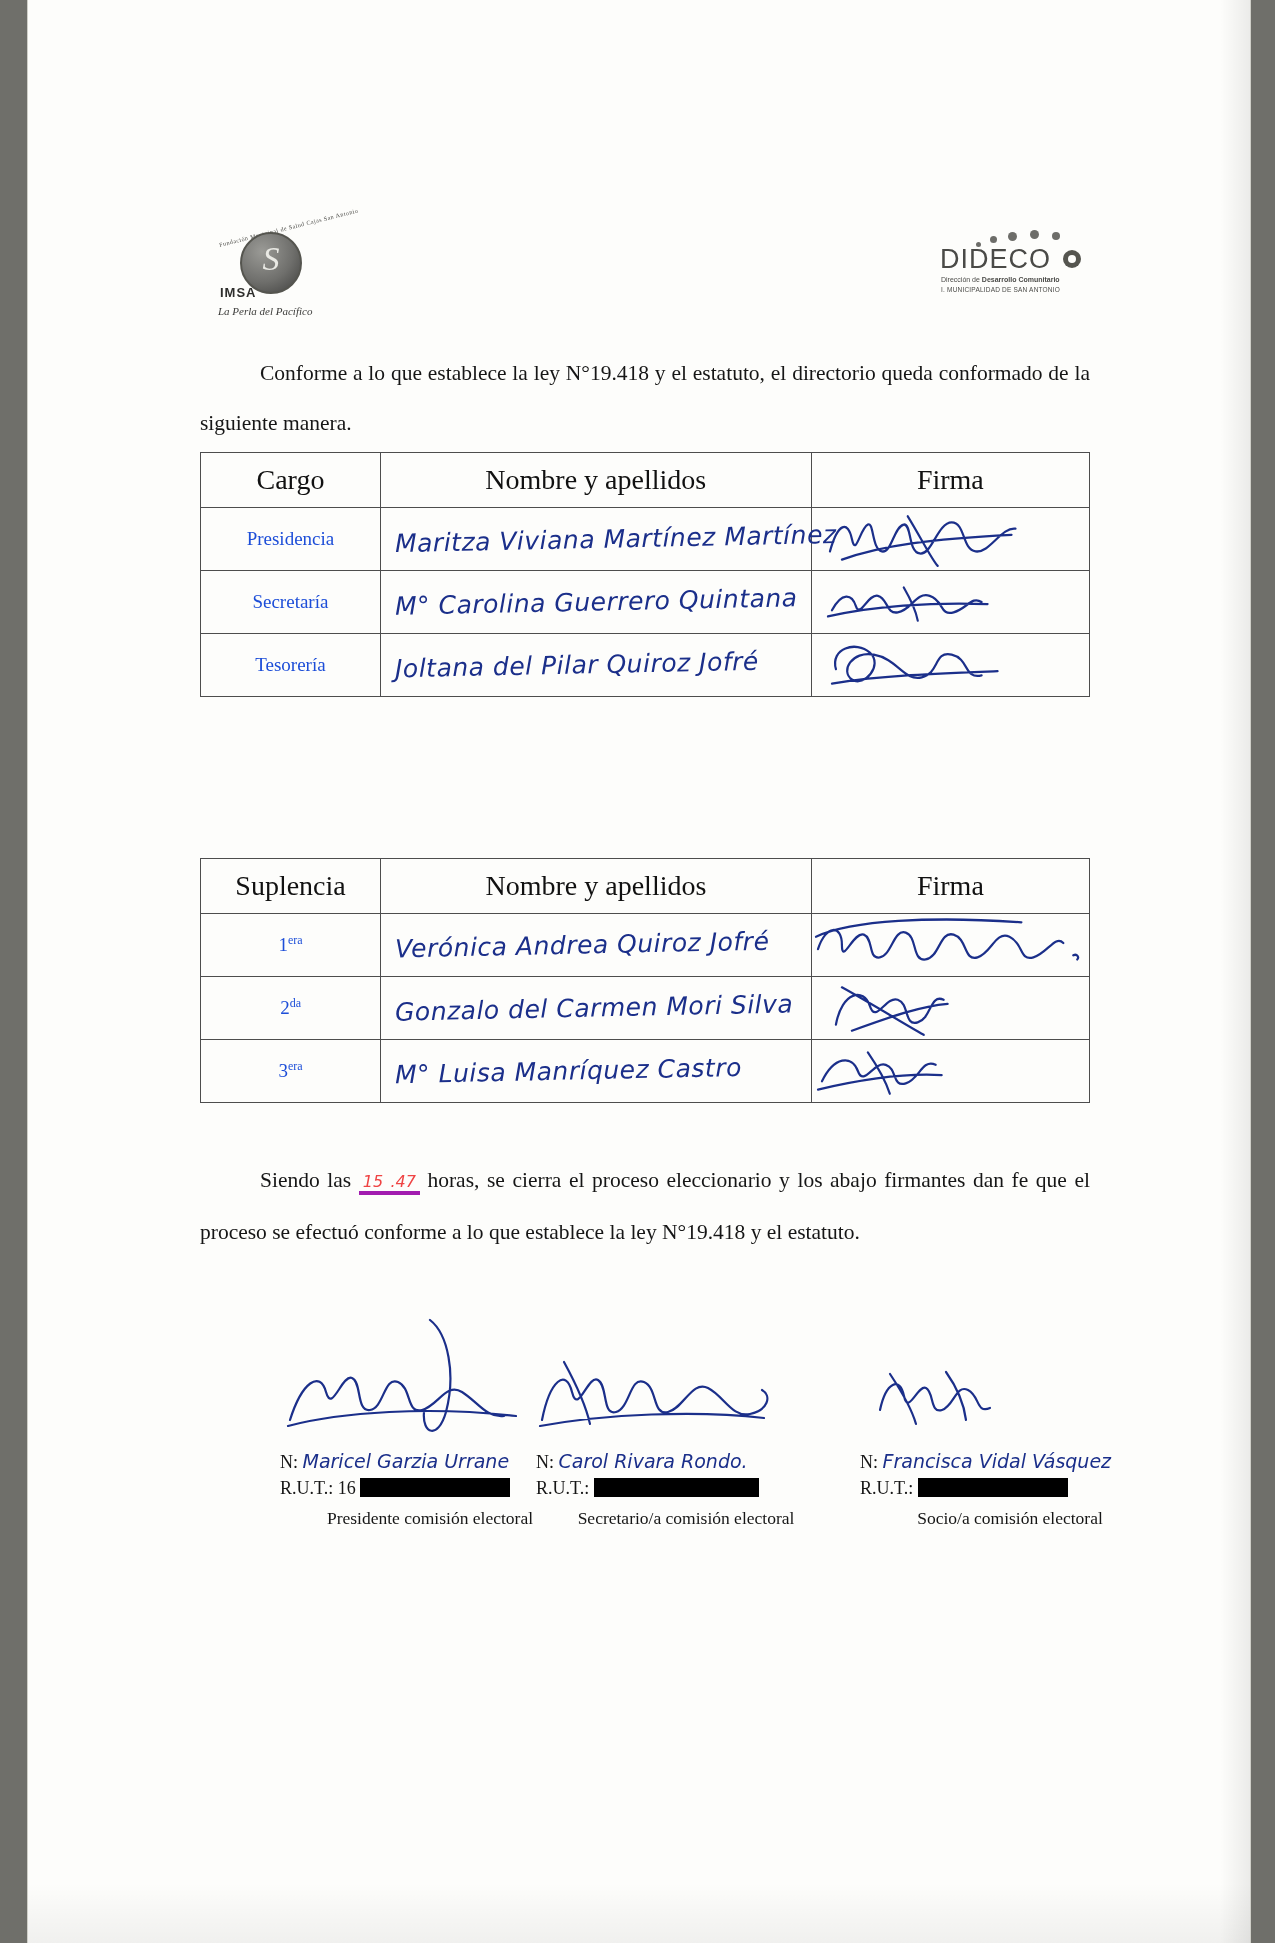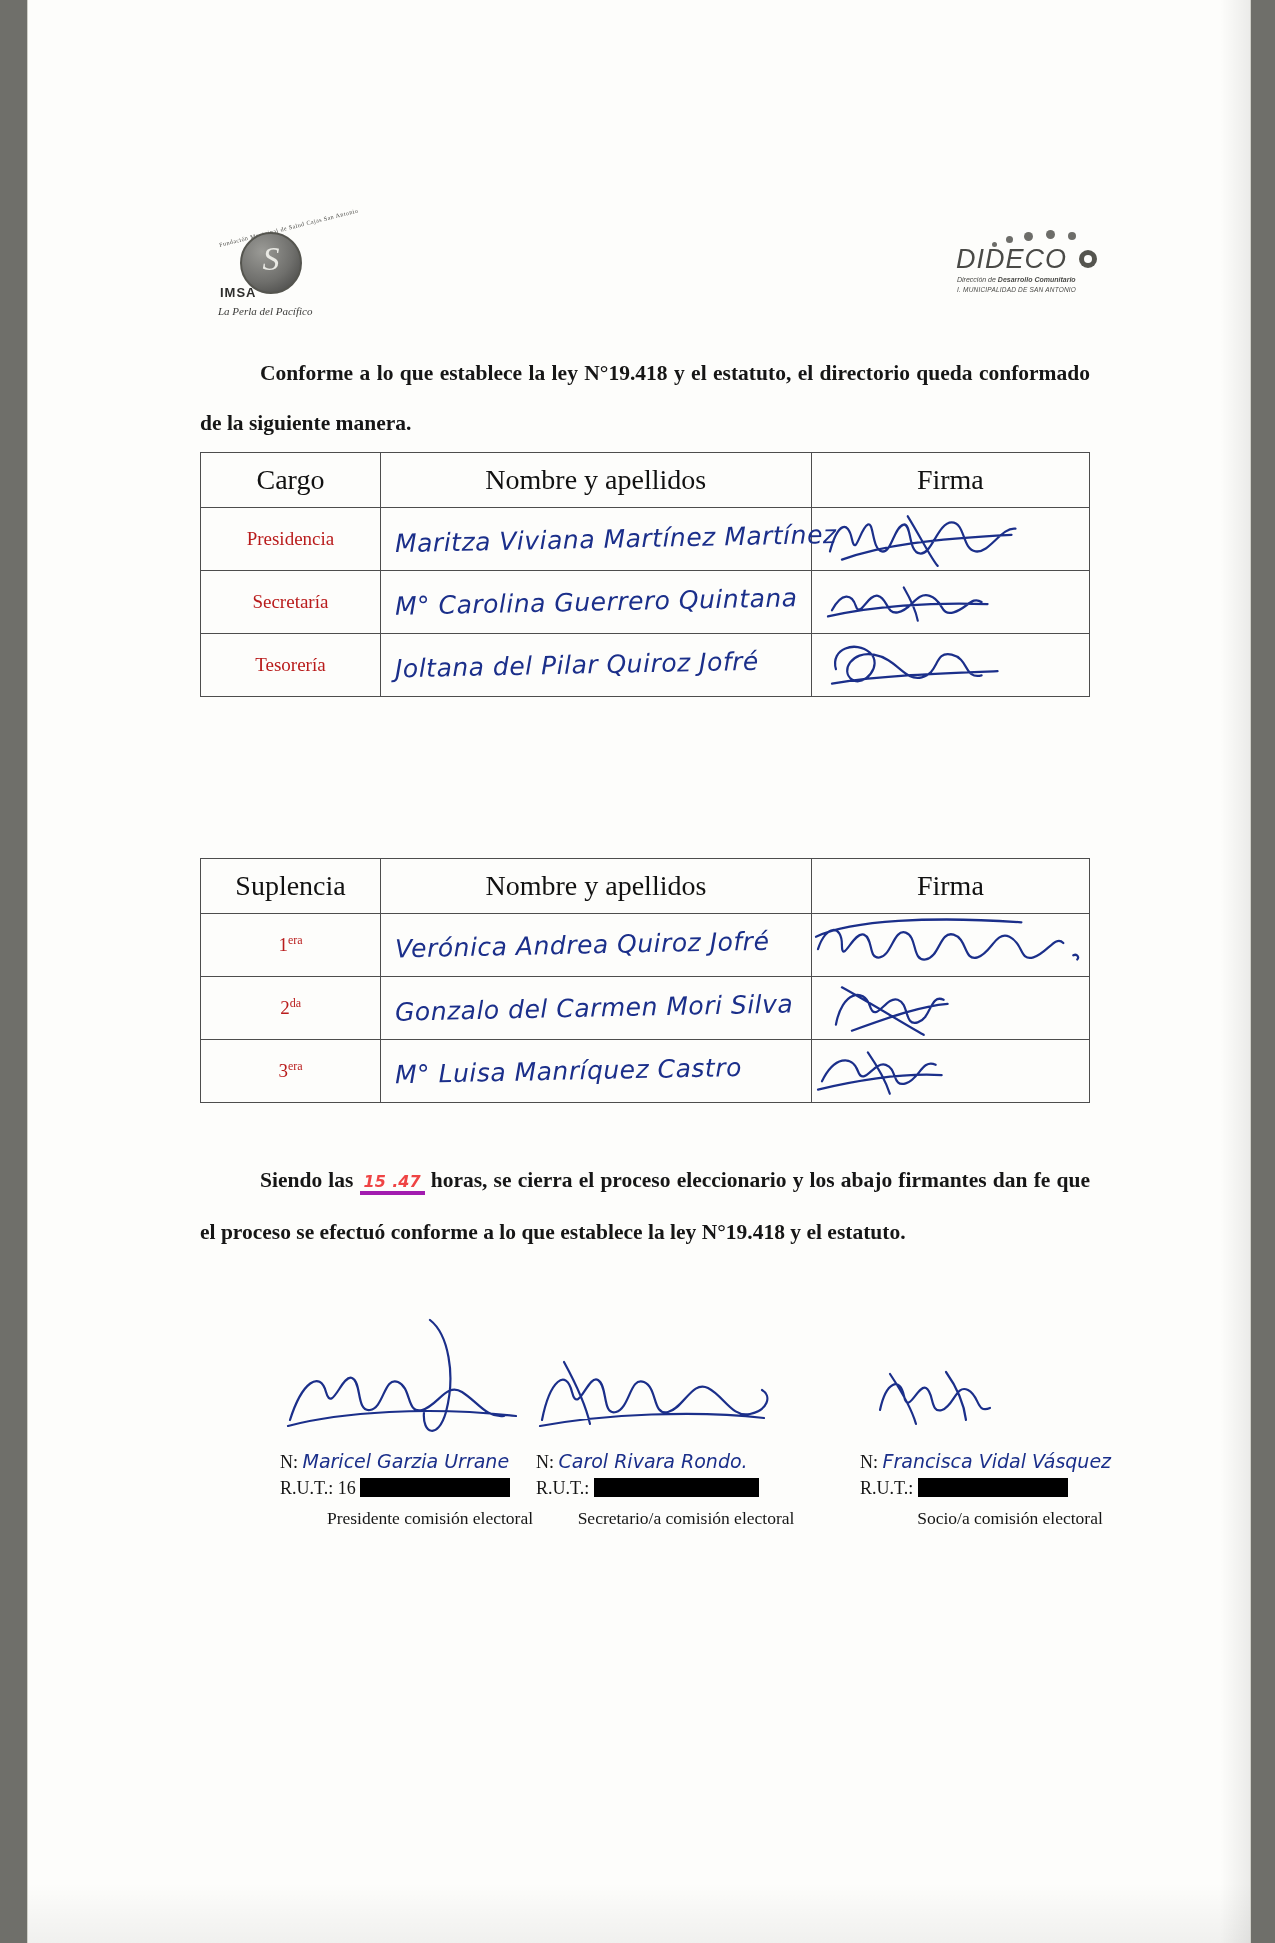--- a/index.html
+++ b/index.html
@@ -94,26 +94,25 @@
     left: 0px;
     top: 75px;
     font-family: "Liberation Serif", serif;
     font-style: italic;
     font-size: 11px;
     color: #3c3c3a;
   }
 
   .logo-right {
     position: absolute;
-    right: 134px;
+    right: 150px;
     top: 230px;
     width: 160px;
     height: 90px;
     text-align: center;
-    font-style: italic;
   }
   .logo-right .dots {
     position: absolute;
     left: 36px; top: 0px;
     width: 110px; height: 18px;
   }
   .logo-right .dots i {
     position: absolute;
     display: block;
     background: #6d6d69;
@@ -169,21 +168,20 @@
   }
 
   
   .para {
     position: absolute;
     font-size: 21.5px;
     line-height: 50px;
     color: #161616;
     text-align: justify;
     font-family: "Liberation Serif", serif;
-    font-weight: bold;
   }
   .p1 { left: 172px; top: 348px; width: 890px; text-indent: 60px; }
   .p2 { left: 172px; top: 752px; width: 890px; text-indent: 60px; }
   .p3 { left: 172px; top: 1155px; width: 890px; text-indent: 60px; }
 
   
   table.doc {
     position: absolute;
     border-collapse: collapse;
     font-family: "Liberation Serif", serif;
@@ -195,21 +193,21 @@
   table.doc .hd {
     text-align: center;
     font-size: 28px;
     height: 52px;
     color: #111;
   }
   table.doc .rowlabel {
     text-align: center;
     font-size: 19px;
     height: 60px;
-    color: #b91c1c;
+    color: #1d4ed8;
   }
   table.doc .handcell {
     position: relative;
     padding: 0;
   }
   #table-directorio { left: 172px; top: 452px; width: 890px; }
   #table-suplencia  { left: 172px; top: 858px; width: 890px; }
 
   .col-cargo  { width: 178px; }
   .col-nombre { width: 432px; }

